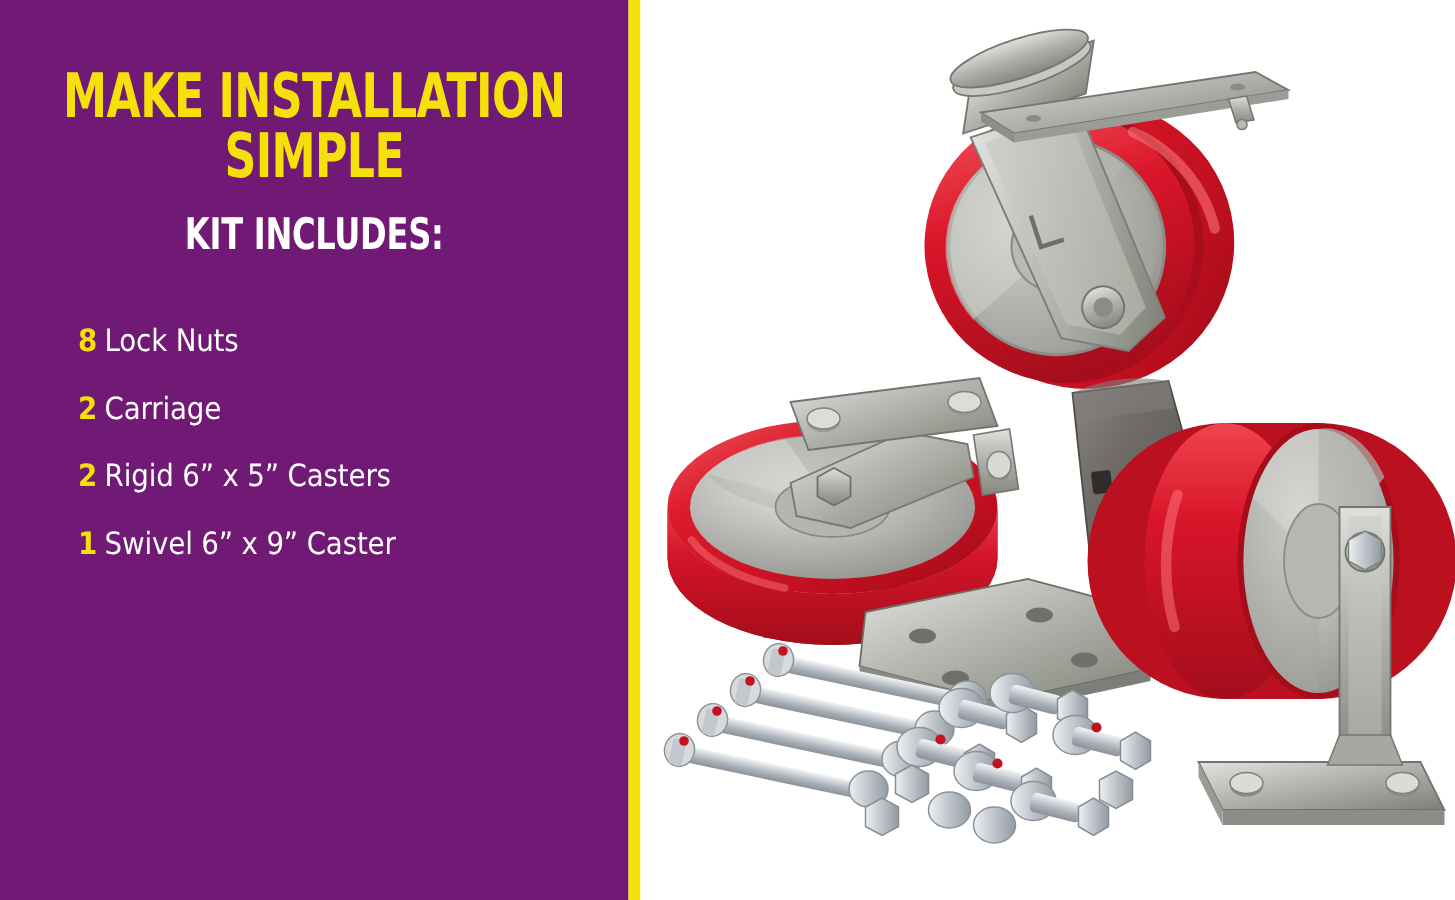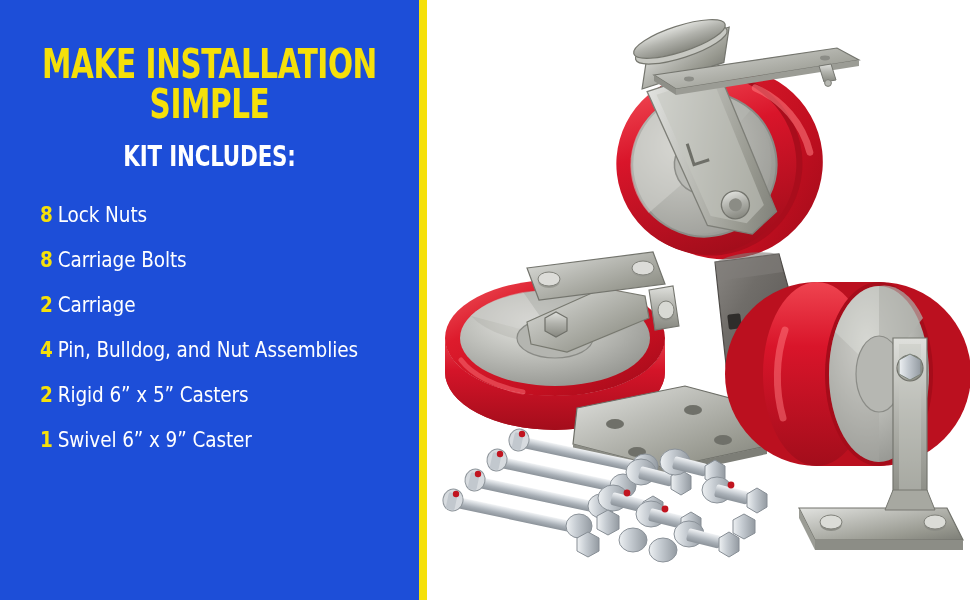--- a/index.html
+++ b/index.html
@@ -21,21 +21,21 @@
     overflow: hidden;
   }
 
   
   #left-panel {
     position: absolute;
     left: 0;
     top: 0;
     width: 419px;
     height: 600px;
-    background: #1d4ed8;
+    background: #701a75;
     box-sizing: border-box;
   }
   #accent-stripe {
     position: absolute;
     left: 419px;
     top: 0;
     width: 8px;
     height: 600px;
     background: #f5e00a;
   }
@@ -72,21 +72,21 @@
     transform: scaleX(0.82);
     transform-origin: center top;
   }
 
   #kit-list {
     position: absolute;
     left: 36px;
     top: 196px;
     width: 370px;
     list-style: none;
-    margin: 4px;
+    margin: 16px;
     padding: 0;
   }
   #kit-list li {
     height: 45px;
     line-height: 31px;
     white-space: nowrap;
     font-size: 20.5px;
     color: #ffffff;
     font-family: "Liberation Sans Narrow", "DejaVu Sans Condensed", "Liberation Sans", sans-serif;
     letter-spacing: -0.1px;
@@ -124,27 +124,21 @@
       <span class="line2">SIMPLE</span>
     </div>
 
     <div class="kit-includes">KIT INCLUDES:</div>
 
     <ul id="kit-list">
       <li>
         <span class="qty">8</span><span class="label">Lock Nuts</span>
       </li>
       <li>
-        <span class="qty">8</span><span class="label">Carriage Bolts</span>
-      </li>
-      <li>
         <span class="qty">2</span><span class="label">Carriage</span>
-      </li>
-      <li>
-        <span class="qty">4</span><span class="label">Pin, Bulldog, and Nut Assemblies</span>
       </li>
       <li>
         <span class="qty">2</span><span class="label">Rigid 6” x 5” Casters</span>
       </li>
       <li>
         <span class="qty">1</span><span class="label">Swivel 6” x 9” Caster</span>
       </li>
     </ul>
   </div>
 

